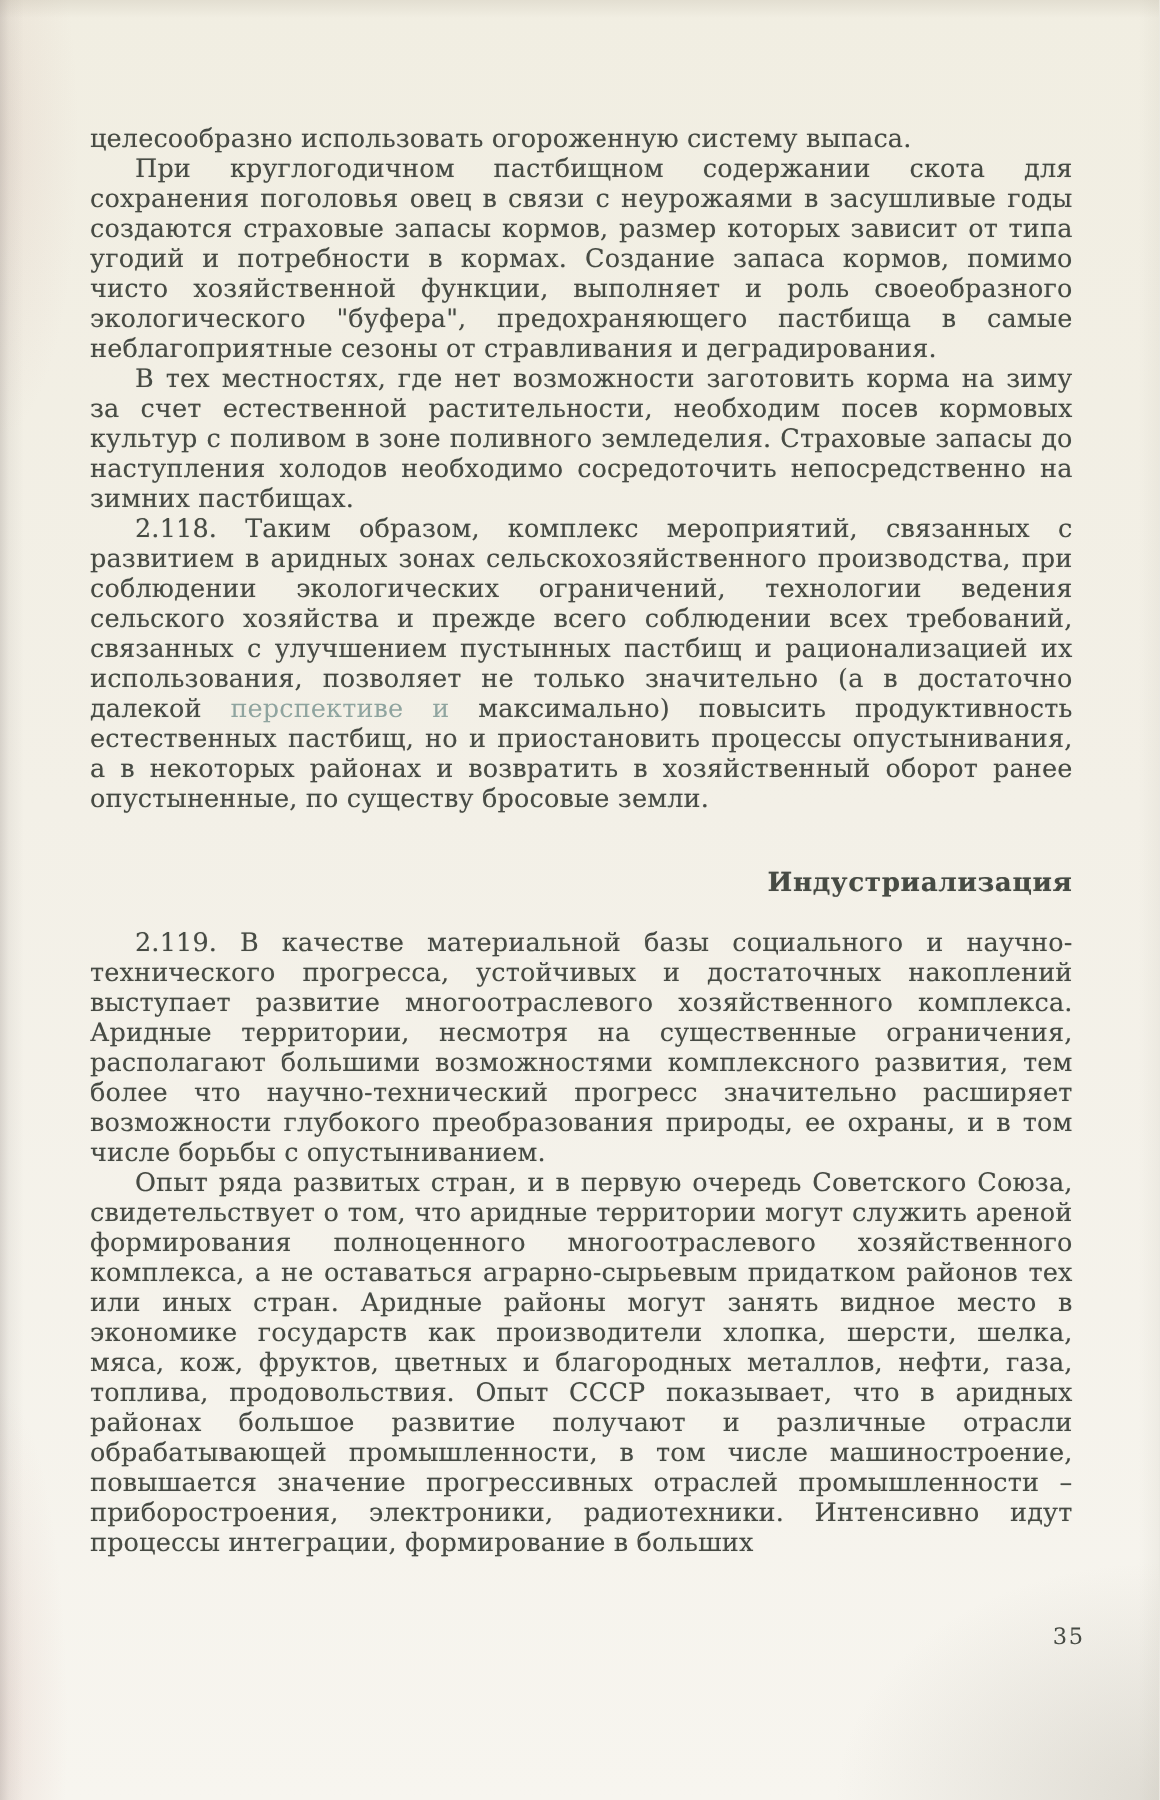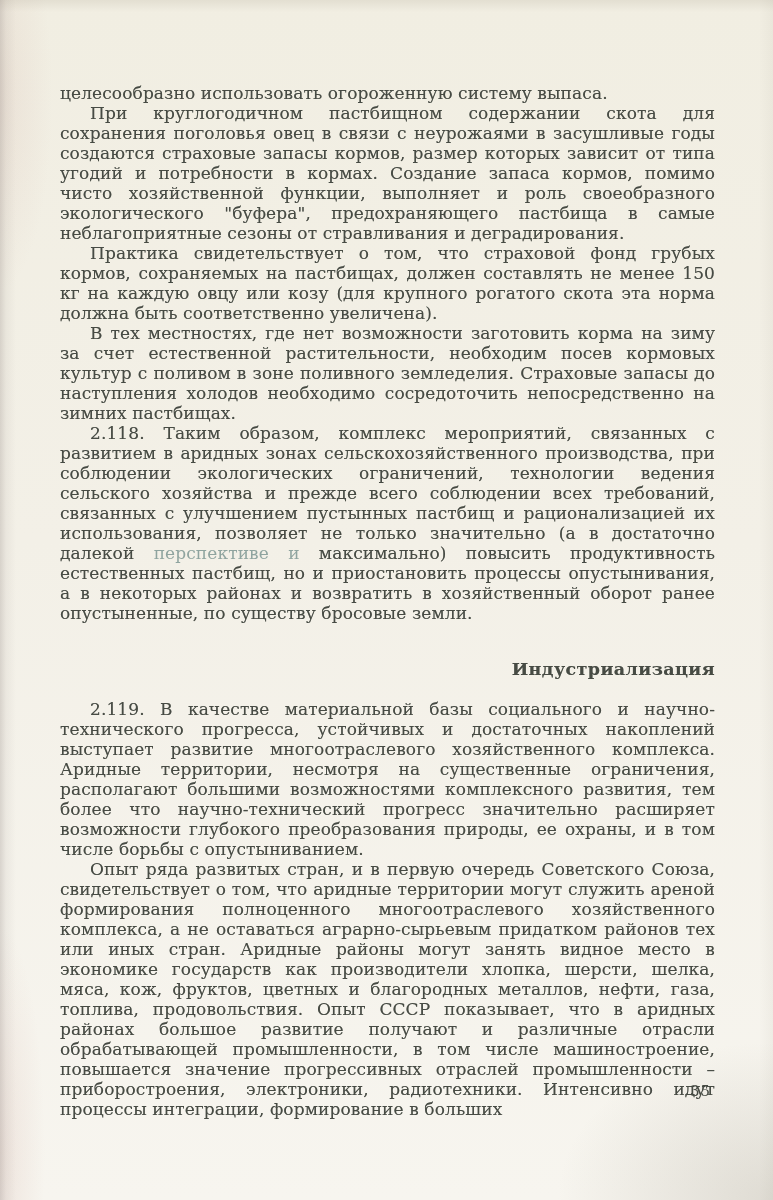--- a/index.html
+++ b/index.html
@@ -58,34 +58,33 @@
     letter-spacing: 0.4px;
     margin: 36px 0 20px 0;
   }
   .faded {
     color: var(--faded-ink, #8fa49f);
     text-shadow: none;
   }
   .page-number {
     position: absolute;
     top: 1082px;
-    right: 62px;
+    right: 50px;
     font-size: 15px;
     letter-spacing: 1px;
     color: var(--ink, #474b44);
   }
 </style>
 </head>
 <body>
 
 <div class="page" style="--paper: #f3f0e7; --paper-top: #f1eee2; --ink: #474b44; --faded-ink: #8fa49f;">
   <div class="text-block">
     <p class="no-indent">целесообразно использовать огороженную систему выпаса.</p>
     <p>При круглогодичном пастбищном содержании скота для сохранения поголовья овец в связи с неурожаями в засушливые годы создаются страховые запасы кормов, размер которых зависит от типа угодий и потребности в кормах. Создание запаса кормов, помимо чисто хозяйственной функции, выполняет и роль своеобразного экологического "буфера", предохраняющего пастбища в самые неблагоприятные сезоны от стравливания и деградирования.</p>
-    <p>Практика свидетельствует о том, что страховой фонд грубых кормов, сохраняемых на пастбищах, должен составлять не менее 150 кг на каждую овцу или козу (для крупного рогатого скота эта норма должна быть соответственно увеличена).</p>
     <p>В тех местностях, где нет возможности заготовить корма на зиму за счет естественной растительности, необходим посев кормовых культур с поливом в зоне поливного земледелия. Страховые запасы до наступления холодов необходимо сосредоточить непосредственно на зимних пастбищах.</p>
     <p>2.118. Таким образом, комплекс мероприятий, связанных с развитием в аридных зонах сельскохозяйственного производства, при соблюдении экологических ограничений, технологии ведения сельского хозяйства и прежде всего соблюдении всех требований, связанных с улучшением пустынных пастбищ и рационализацией их использования, позволяет не только значительно (а в достаточно далекой <span class="faded">перспективе и</span> максимально) повысить продуктивность естественных пастбищ, но и приостановить процессы опустынивания, а в некоторых районах и возвратить в хозяйственный оборот ранее опустыненные, по существу бросовые земли.</p>
 
     <h2 class="section-heading">Индустриализация</h2>
 
     <p>2.119. В качестве материальной базы социального и научно-технического прогресса, устойчивых и достаточных накоплений выступает развитие многоотраслевого хозяйственного комплекса. Аридные территории, несмотря на существенные ограничения, располагают большими возможностями комплексного развития, тем более что научно-технический прогресс значительно расширяет возможности глубокого преобразования природы, ее охраны, и в том числе борьбы с опустыниванием.</p>
     <p>Опыт ряда развитых стран, и в первую очередь Советского Союза, свидетельствует о том, что аридные территории могут служить ареной формирования полноценного многоотраслевого хозяйственного комплекса, а не оставаться аграрно-сырьевым придатком районов тех или иных стран. Аридные районы могут занять видное место в экономике государств как производители хлопка, шерсти, шелка, мяса, кож, фруктов, цветных и благородных металлов, нефти, газа, топлива, продовольствия. Опыт СССР показывает, что в аридных районах большое развитие получают и различные отрасли обрабатывающей промышленности, в том числе машиностроение, повышается значение прогрессивных отраслей промышленности – приборостроения, электроники, радиотехники. Интенсивно идут процессы интеграции, формирование в больших</p>
   </div>
 
   <div class="page-number">35</div>

